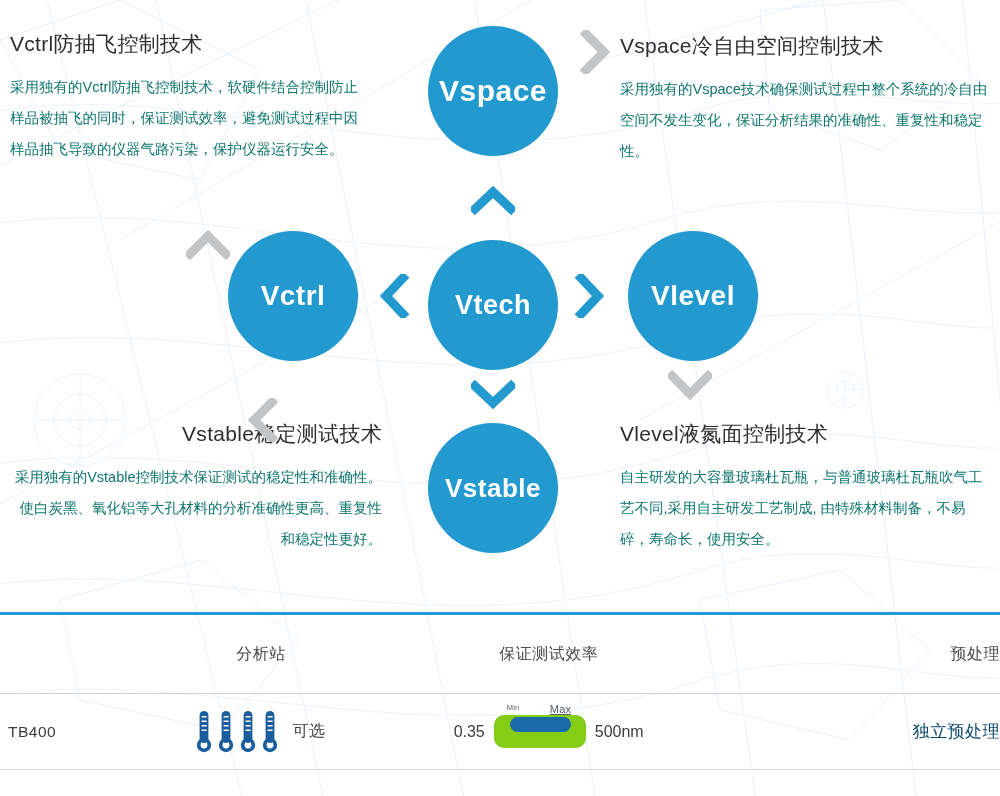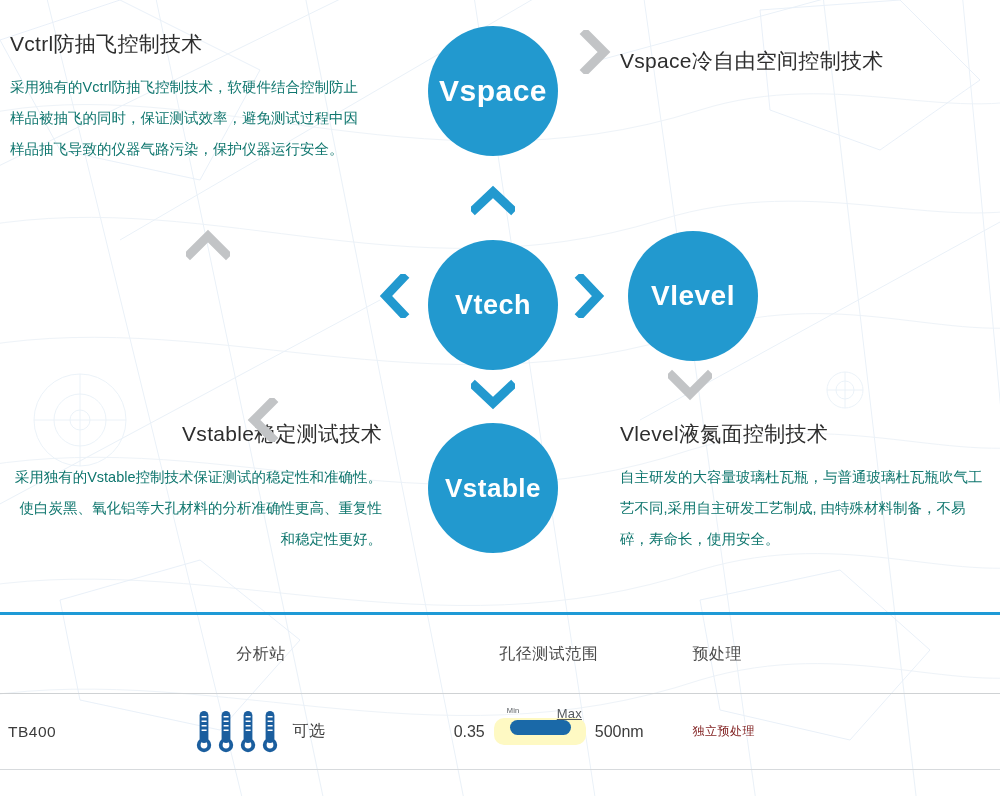--- a/index.html
+++ b/index.html
@@ -46,21 +46,21 @@
   .tb-body {
     font-size: 14.5px;
     line-height: 31px;
     color: #0f766e;
     margin: 0;
     font-weight: 400;
   }
 
   
   #block-vctrl   { left: 10px;  top: 30px;  width: 350px; }
-  #block-vspace  { left: 620px; top: 47px;  width: 368px; }
+  #block-vspace  { left: 620px; top: 32px;  width: 368px; }
   #block-vstable { left: 10px;  top: 420px; width: 372px; text-align: right; }
   #block-vlevel  { left: 620px; top: 420px; width: 370px; }
 
   
   .circle {
     position: absolute;
     border-radius: 50%;
     background: #2299cf;
     display: flex;
     align-items: center;
@@ -113,69 +113,69 @@
     align-items: center;
     width: 1000px;
   }
   #header-row { height: 78px; }
   #data-row   { height: 75px; }
 
   .cell { display: flex; align-items: center; }
   .c-model { width: 110px; padding-left: 8px; }
   .c-station { width: 290px; justify-content: center; }
   .c-range { width: 290px; justify-content: center; }
-  .c-pre   { width: 310px; justify-content: flex-start; }
+  .c-pre   { width: 310px; justify-content: flex-end; }
 
   .th {
     font-size: 16px;
     color: #4a4a4a;
     font-weight: 400;
     letter-spacing: 0.5px;
   }
   .td {
-    font-size: 12px;
-    color: #7f1d1d;
+    font-size: 17px;
+    color: #0c4a6e;
     font-weight: 400;
     letter-spacing: 0.5px;
   }
   #model-name { font-size: 15.5px; color: #3c3c3c; }
 
   
   #thermo-group { display: flex; align-items: center; gap: 6px; }
   .thermo { display: block; }
   #station-optional { margin-left: 14px; font-size: 16px; color: #3c3c3c; }
 
   
   #range-group { display: flex; align-items: center; gap: 9px; }
   #range-min, #range-max { font-size: 16px; color: #3c3c3c; }
   #slider {
     position: relative;
     width: 92px;
-    height: 27px;
+    height: 33px;
     border-radius: 10px;
-    background: #fef9c3;
+    background: #84cc16;
   }
   #slider-fill {
     position: absolute;
     left: 16px; top: 2px;
     width: 61px; height: 15px;
     border-radius: 8px;
     background: #1a69a8;
   }
   #slider-label-min {
     position: absolute;
     left: 13px; top: -12px;
     font-size: 7.5px;
     color: #555a5e;
     letter-spacing: 0.2px;
   }
   #slider-label-max {
     position: absolute;
-    left: 63px; top: -12px;
-    font-size: 13px;
+    left: 56px; top: -12px;
+    font-size: 11px;
     color: #555a5e;
     letter-spacing: 0.2px;
     text-decoration: underline;
   }
 </style>
 </head>
 <body>
 
 <svg id="bg-pattern" width="1000" height="796" viewBox="0 0 1000 796">
   <rect x="0" y="0" width="1000" height="796" fill="#ffffff"></rect>
@@ -220,20 +220,21 @@
 
 <div id="diagram">
 
   <div class="text-block" id="block-vctrl">
     <h2 class="tb-title">Vctrl防抽飞控制技术</h2>
     <p class="tb-body">采用独有的Vctrl防抽飞控制技术，软硬件结合控制防止样品被抽飞的同时，保证测试效率，避免测试过程中因样品抽飞导致的仪器气路污染，保护仪器运行安全。</p>
   </div>
 
   <div class="text-block" id="block-vspace">
     <h2 class="tb-title">Vspace冷自由空间控制技术</h2>
+    <p class="tb-body">采用独有的Vspace技术确保测试过程中整个系统的冷自由空间不发生变化，保证分析结果的准确性、重复性和稳定性。</p>
   </div>
 
   <div class="text-block" id="block-vstable">
     <h2 class="tb-title">Vstable稳定测试技术</h2>
     <p class="tb-body">采用独有的Vstable控制技术保证测试的稳定性和准确性。使白炭黑、氧化铝等大孔材料的分析准确性更高、重复性和稳定性更好。</p>
   </div>
 
   <div class="text-block" id="block-vlevel">
     <h2 class="tb-title">Vlevel液氮面控制技术</h2>
     <p class="tb-body">自主研发的大容量玻璃杜瓦瓶，与普通玻璃杜瓦瓶吹气工艺不同,采用自主研发工艺制成, 由特殊材料制备，不易碎，寿命长，使用安全。</p>
@@ -283,20 +284,23 @@
 
   <div class="chev" style="left:471px; top:378px;">
     <svg width="44" height="32" viewBox="0 0 44 32">
       <path d="M4,8 L22,25 L40,8" stroke="#2299cf" stroke-width="9" fill="none" stroke-linecap="square" stroke-linejoin="miter"></path>
     </svg>
   </div>
 
   <div class="circle" id="circle-vspace">
     <span>Vspace</span>
   </div>
+  <div class="circle" id="circle-vctrl">
+    <span>Vctrl</span>
+  </div>
   <div class="circle" id="circle-vtech">
     <span>Vtech</span>
   </div>
   <div class="circle" id="circle-vlevel">
     <span>Vlevel</span>
   </div>
   <div class="circle" id="circle-vstable">
     <span>Vstable</span>
   </div>
 
@@ -307,21 +311,21 @@
   <div id="rule-top"></div>
 
   <div class="trow" id="header-row">
     <div class="cell c-model">
       <span class="th"></span>
     </div>
     <div class="cell c-station">
       <span class="th">分析站</span>
     </div>
     <div class="cell c-range">
-      <span class="th">孔径测试范围</span>
+      <span class="th">保证测试效率</span>
     </div>
     <div class="cell c-pre">
       <span class="th">预处理</span>
     </div>
   </div>
 
   <div id="rule-mid"></div>
 
   <div class="trow" id="data-row">
 

